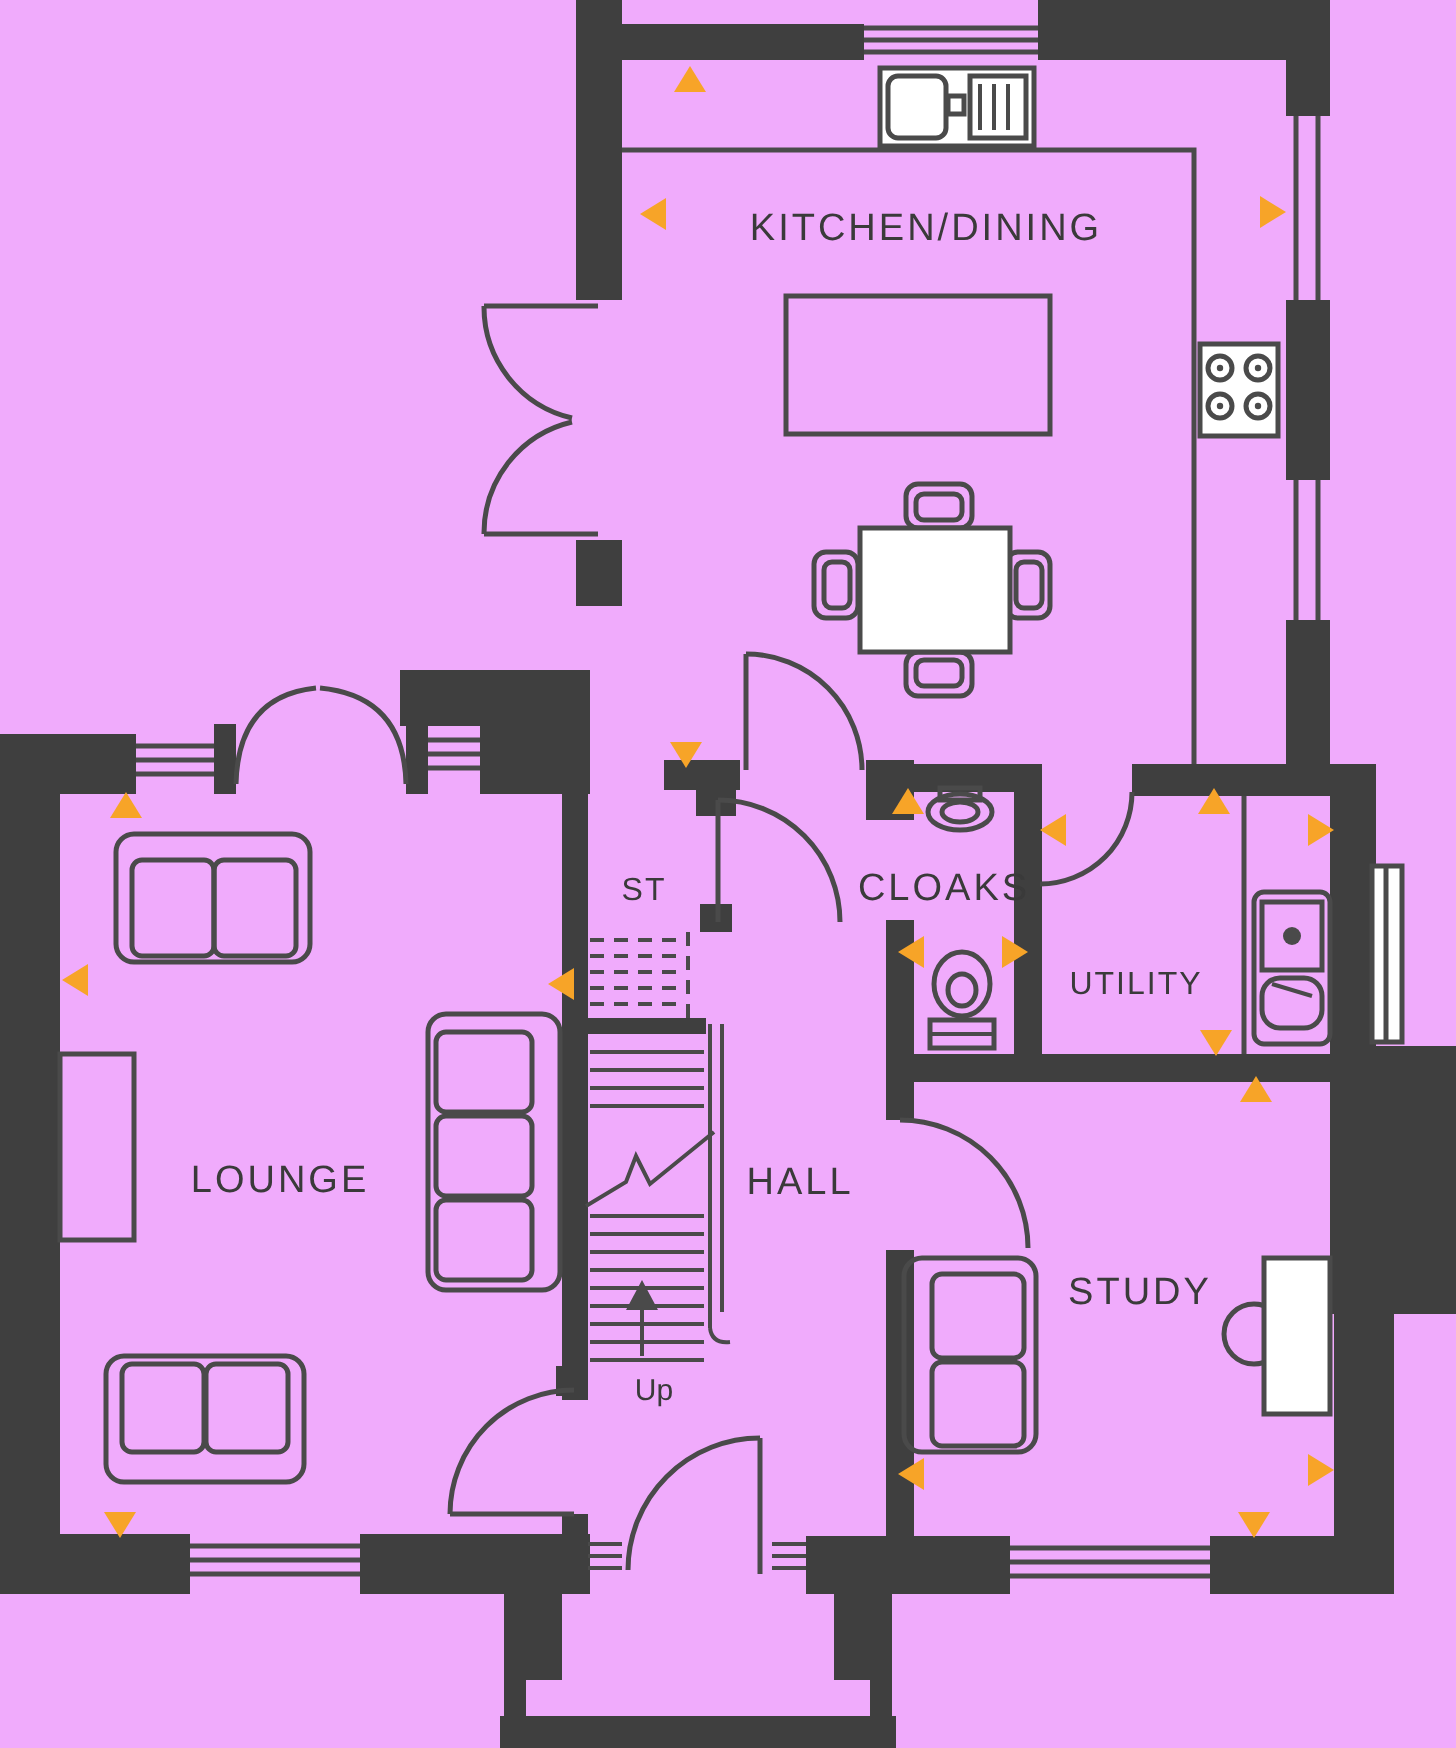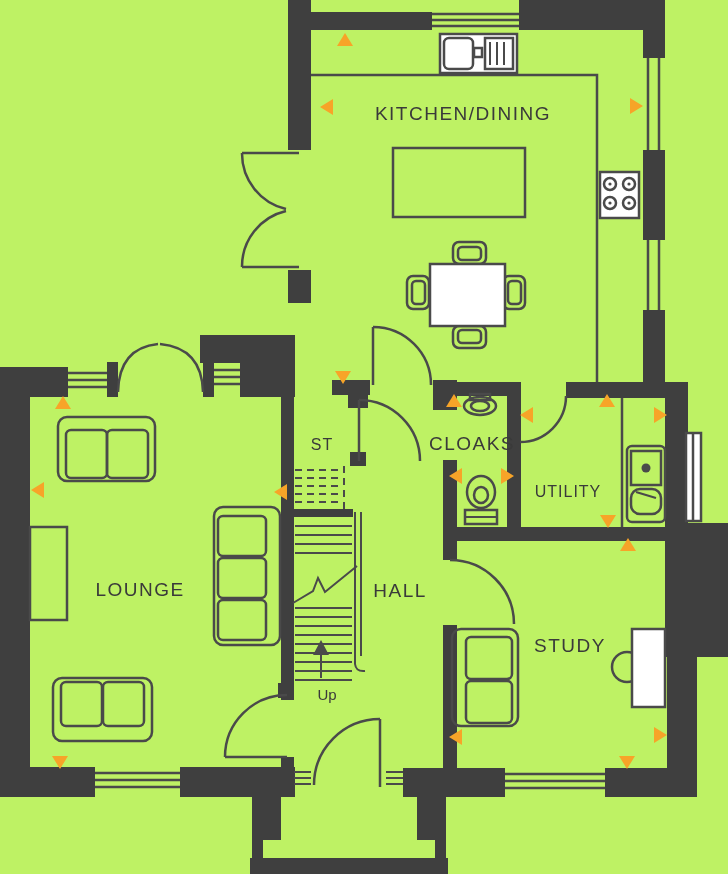--- a/index.html
+++ b/index.html
@@ -1,16 +1,16 @@
 <!DOCTYPE html>
 <html><head>
 <meta charset="utf-8">
 <style>
   html,body{margin:0;padding:0;background:#ffffff;}
-  .stage{width:728px;height:874px;position:relative;background:#bef264;overflow:hidden;}
+  .stage{width:728px;height:874px;position:relative;background:#f0abfc;overflow:hidden;}
   svg{display:block;}
   .wall{fill:#3f3f3f;stroke:none;}
   .ln{fill:none;stroke:#4a4a4a;stroke-width:2.5;stroke-linecap:butt;}
   .ln-thin{fill:none;stroke:#4a4a4a;stroke-width:2;}
   .furn{fill:#ffffff;stroke:#4a4a4a;stroke-width:2.5;}
   .furn-nf{fill:none;stroke:#4a4a4a;stroke-width:2.5;}
   .dash{fill:none;stroke:#4a4a4a;stroke-width:2;stroke-dasharray:7 5;}
   .room-label{font-family:"Liberation Sans","DejaVu Sans",sans-serif;font-size:19px;letter-spacing:1.5px;fill:#3a3a3a;}
   .room-label-sm{font-family:"Liberation Sans","DejaVu Sans",sans-serif;font-size:16px;letter-spacing:1px;fill:#3a3a3a;}
   .up-label{font-family:"Liberation Sans","DejaVu Sans",sans-serif;font-size:15px;fill:#3a3a3a;}

